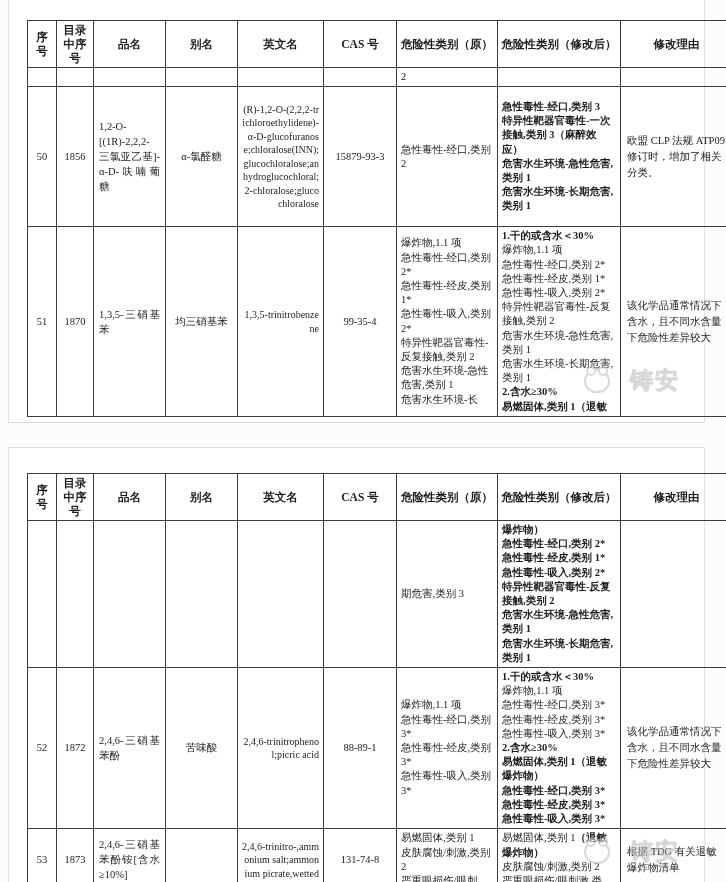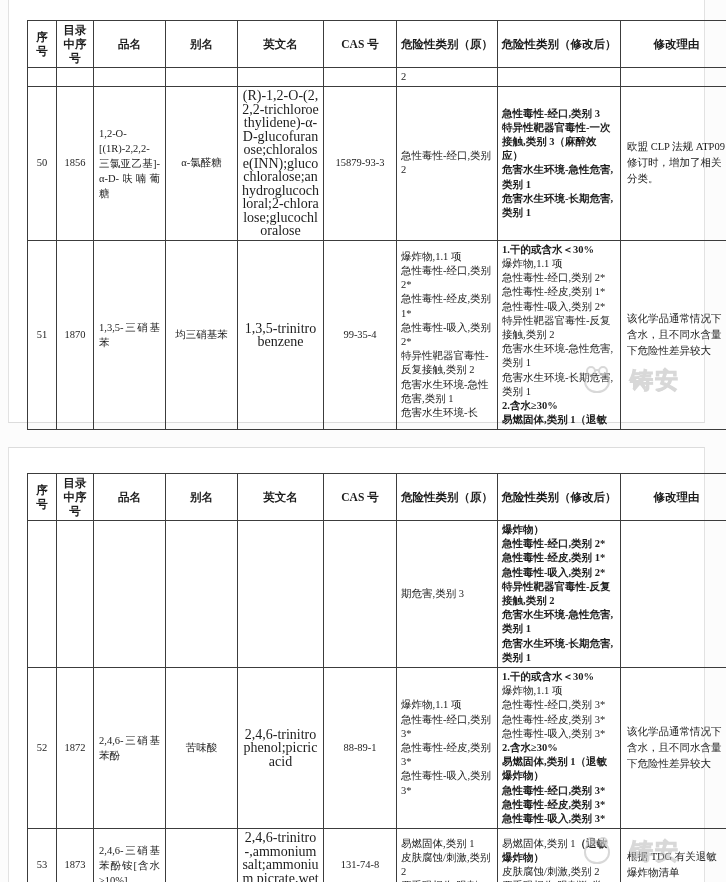--- a/index.html
+++ b/index.html
@@ -25,21 +25,21 @@
     overflow:hidden;
   }
   .doc th{
     font-size:11.5px;font-weight:bold;text-align:center;
     height:40px;line-height:14px;
   }
   .c0{width:22px;} .c1{width:30px;margin-left:36px;} .c2{width:65px;} .c3{width:65px;margin-top:39px;}
   .c4{width:79px;} .c5{width:66px;} .c6{width:94px;} .c7{width:116px;} .c8{width:105px;}
   td.center{text-align:center;font-size:10.5px;line-height:14px;}
   td.pm{text-align:justify;font-size:10.5px;line-height:15px;padding:2px 5px;}
-  td.en{text-align:center;font-size:14px;line-height:13.5px;word-break:break-all;padding:2px 4px;}
+  td.en{text-align:right;font-size:10px;line-height:13.5px;word-break:break-all;padding:2px 4px;}
   td.hazard{text-align:left;font-size:10.5px;line-height:14.2px;padding:2px 4px;}
   td.reason{text-align:left;font-size:10.5px;line-height:16px;padding:3px 6px;}
   .b{font-weight:bold;}
   .pagenum{
     position:absolute;left:18px;width:642px;text-align:center;
     font-size:10px;color:#444;
   }
   #page-1 .pagenum{top:405px;}
   #page-2 .pagenum{top:418px;}
   .watermark{

